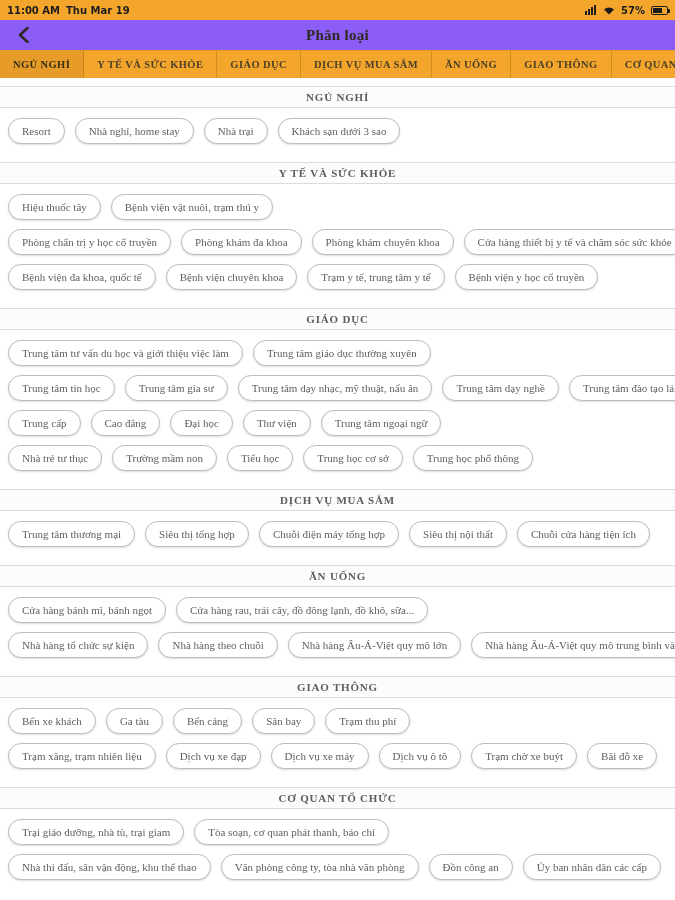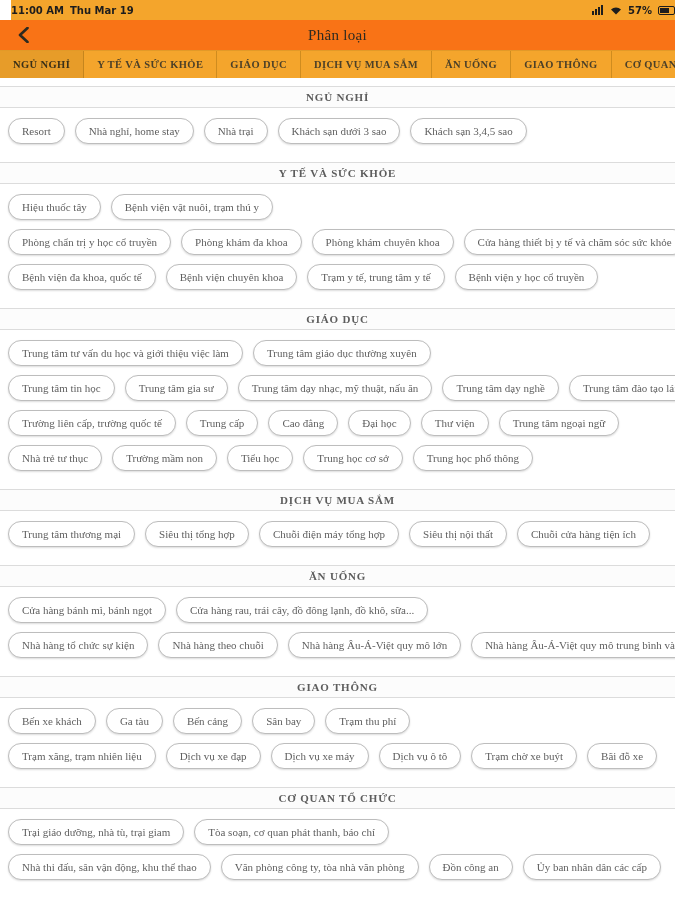--- a/index.html
+++ b/index.html
@@ -2,34 +2,34 @@
 <html><head>
 <meta charset="utf-8">
 <style>
   * { margin:0; padding:0; box-sizing:border-box; }
   html,body { width:675px; height:900px; overflow:hidden; background:#fff;
               font-family:"Liberation Serif", serif; }
 
   
   .status-bar {
     height:20px; background:#F4A52C; display:flex; justify-content:space-between;
-    align-items:center; padding:0 0; font-family:"DejaVu Sans", sans-serif;
-    font-size:10px; font-weight:bold; color:#1d1d1d;margin-left:11px;
+    align-items:center; padding:0 7px; font-family:"DejaVu Sans", sans-serif;
+    font-size:10px; font-weight:bold; color:#1d1d1d;
   }
   .status-left, .status-right { display:flex; align-items:center; gap:6px; }
   .sicon { display:inline-flex; align-items:center; }
   .battery-shell { width:17px; height:9px; border:1px solid #1d1d1d; border-radius:2px;
     position:relative; display:inline-block; }
   .battery-shell::after { content:""; position:absolute; right:-3px; top:2px; width:2px;
     height:4px; background:#1d1d1d; border-radius:0 1px 1px 0; }
   .battery-fill { position:absolute; left:1px; top:1px; bottom:1px; width:57%;
     background:#1d1d1d; }
 
   .app-header {
-    height:30px; background:#f97316; display:flex; align-items:center; position:relative;
+    height:30px; background:#8b5cf6; display:flex; align-items:center; position:relative;font-weight:bold;
   }
   .back-button { position:absolute; left:8px; top:0; bottom:0; width:30px;
     display:flex; align-items:center; justify-content:center; background:none; border:none;
     cursor:pointer; z-index:2; }
   .app-title { width:100%; text-align:center; font-size:15px; color:#2e2a20;
     letter-spacing:.3px; }
 
   .tab-bar {
     height:28px; background:#F4A52C; display:flex; align-items:stretch; overflow:hidden;
     border-top:1px solid rgba(0,0,0,.07); white-space:nowrap;
@@ -111,21 +111,20 @@
 
 <main>
     <section class="category-section">
       <div class="section-header">NGỦ NGHỈ</div>
       <div class="section-body">
         <div class="chip-row">
           <button class="chip">Resort</button>
           <button class="chip">Nhà nghỉ, home stay</button>
           <button class="chip">Nhà trại</button>
           <button class="chip">Khách sạn dưới 3 sao</button>
-          <button class="chip">Khách sạn 3,4,5 sao</button>
         </div>
       </div>
     </section>
     <section class="category-section">
       <div class="section-header">Y TẾ VÀ SỨC KHỎE</div>
       <div class="section-body">
         <div class="chip-row">
           <button class="chip">Hiệu thuốc tây</button>
           <button class="chip">Bệnh viện vật nuôi, trạm thú y</button>
         </div>
@@ -151,21 +150,20 @@
           <button class="chip">Trung tâm giáo dục thường xuyên</button>
         </div>
         <div class="chip-row">
           <button class="chip">Trung tâm tin học</button>
           <button class="chip">Trung tâm gia sư</button>
           <button class="chip">Trung tâm dạy nhạc, mỹ thuật, nấu ăn</button>
           <button class="chip">Trung tâm dạy nghề</button>
           <button class="chip">Trung tâm đào tạo lái xe</button>
         </div>
         <div class="chip-row">
-          <button class="chip">Trường liên cấp, trường quốc tế</button>
           <button class="chip">Trung cấp</button>
           <button class="chip">Cao đẳng</button>
           <button class="chip">Đại học</button>
           <button class="chip">Thư viện</button>
           <button class="chip">Trung tâm ngoại ngữ</button>
         </div>
         <div class="chip-row">
           <button class="chip">Nhà trẻ tư thục</button>
           <button class="chip">Trường mầm non</button>
           <button class="chip">Tiểu học</button>

